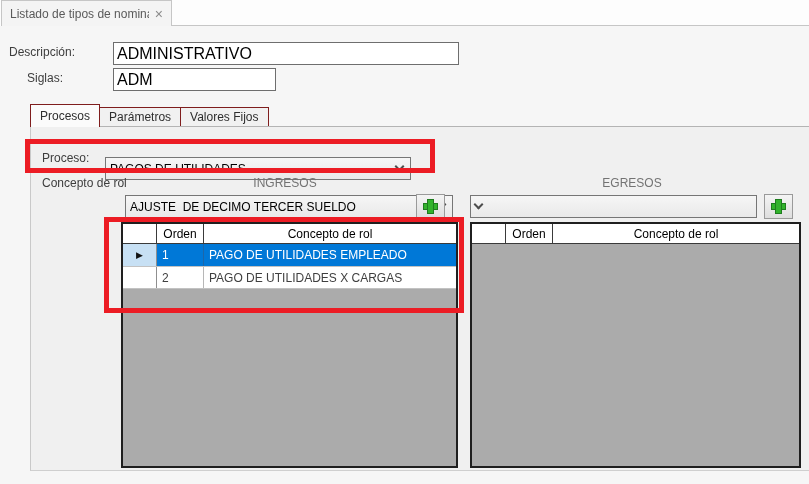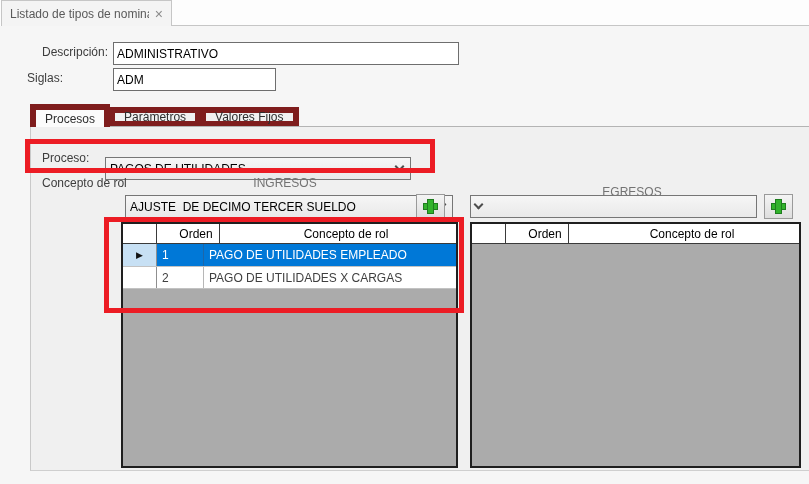--- a/index.html
+++ b/index.html
@@ -21,27 +21,27 @@
     background:#f4f4f4; border:1px solid #c6c6c6; border-bottom:none;
     display:flex; align-items:center; padding:0 8px; gap:6px;
   }
   .doc-tab-title { color:#5a5a5a; flex:1; white-space:nowrap; overflow:hidden; }
   .doc-tab-close { color:#8a8a8a; font-size:14px; line-height:14px; cursor:default; }
 
   
   .field-label { position:absolute; color:#3d3d3d; }
   .tb {
     position:absolute; border:1px solid #6e6e6e; background:#fff; color:#000;
-    font-family:"Liberation Sans", sans-serif; font-size:12px; padding:0 3px; outline:none;
+    font-family:"Liberation Sans", sans-serif; font-size:16px; padding:0 3px; outline:none;
   }
 
   
   .tabstrip { position:absolute; left:30px; top:104px; height:23px; display:flex; align-items:flex-end; }
   .tab {
-    height:20px; background:#f1f1f1; border:6px solid #7f1d1d;
+    height:20px; background:#f1f1f1; border:1px solid #7f1d1d;
     display:flex; align-items:center; padding:0 9px; color:#2e2e2e; margin-right:-1px;
   }
   .tab.active { height:23px; background:#fbfbfb; border-bottom:none; position:relative; z-index:3; }
   .tabpanel {
     position:absolute; left:30px; top:126px; width:779px; height:345px;
     background:#f0f0f0; border-top:1px solid #b4b4b4; border-left:1px solid #c9c9c9;
     border-bottom:1px solid #cfcfcf; z-index:1;
   }
 
   
@@ -70,21 +70,21 @@
 
   .section-title { position:absolute; text-align:center; color:#737373; }
 
   
   .grid {
     position:absolute; top:222px; height:246px; background:#ababab;
     border:2px solid #1f1f1f; display:flex; flex-direction:column;
   }
   .grid-header {
     display:grid; grid-template-columns:34px 47px 1fr; height:20px; background:#fff;
-    border-bottom:1px solid #3a3a3a; flex:none;gap:16px;
+    border-bottom:1px solid #3a3a3a; flex:none;
   }
   .grid-header .hcell {
     display:flex; align-items:center; justify-content:center; color:#000;
     border-right:1px solid #3a3a3a;
   }
   .grid-header .hcell:last-child { border-right:none; }
   .grid-row {
     display:grid; grid-template-columns:34px 47px 1fr; height:22px; background:#fff;
     border-bottom:1px solid #c2c2c2; flex:none;
   }
@@ -103,21 +103,21 @@
 <body>
 
 <div class="doc-tabbar">
   <div class="doc-tab">
     <span class="doc-tab-title">Listado de tipos de nomina ::.</span>
     <span class="doc-tab-close">×</span>
   </div>
   <div class="doc-tabbar-line"></div>
 </div>
 
-<span class="field-label" style="left:42px; top:45px;">Descripción:</span>
+<span class="field-label" style="left:9px; top:45px;">Descripción:</span>
 <input class="tb" style="left: 113px; top: 42px; width: 346px; height: 23px;" value="ADMINISTRATIVO">
 <span class="field-label" style="left:27px; top:71px;">Siglas:</span>
 <input class="tb" style="left: 113px; top: 68px; width: 163px; height: 23px;" value="ADM">
 
 <div class="tabstrip">
   <div class="tab active">
       <span>Procesos</span>
     </div>
   <div class="tab">
       <span>Parámetros</span>
@@ -129,21 +129,21 @@
 <div class="tabpanel"></div>
 
 <span class="field-label" style="left:42px; top:151px; z-index:2;">Proceso:</span>
 <div class="combo" style="left:105px; top:157px; width:306px; z-index:2;">
   <span class="txt">PAGOS DE UTILIDADES</span>
   <span class="chevron"></span>
 </div>
 
 <span class="field-label" style="left:42px; top:176px; z-index:2;">Concepto de rol</span>
 <span class="section-title" style="left:125px; top:176px; width:320px; z-index:2;">INGRESOS</span>
-<span class="section-title" style="left:470px; top:185px; width:324px; z-index:2;">EGRESOS</span>
+<span class="section-title" style="left:470px; top:176px; width:324px; z-index:2;">EGRESOS</span>
 
 <div class="combo" style="left:125px; top:195px; width:328px; z-index:2;">
   <span class="txt">AJUSTE  DE DECIMO TERCER SUELDO</span>
   <span class="chevron"></span>
 </div>
 <div class="add-btn" style="left:416px; top:194px; z-index:2;">
   <span class="plus-icon"></span>
 </div>
 
 <div class="combo" style="left:470px; top:195px; width:287px; z-index:2;">

